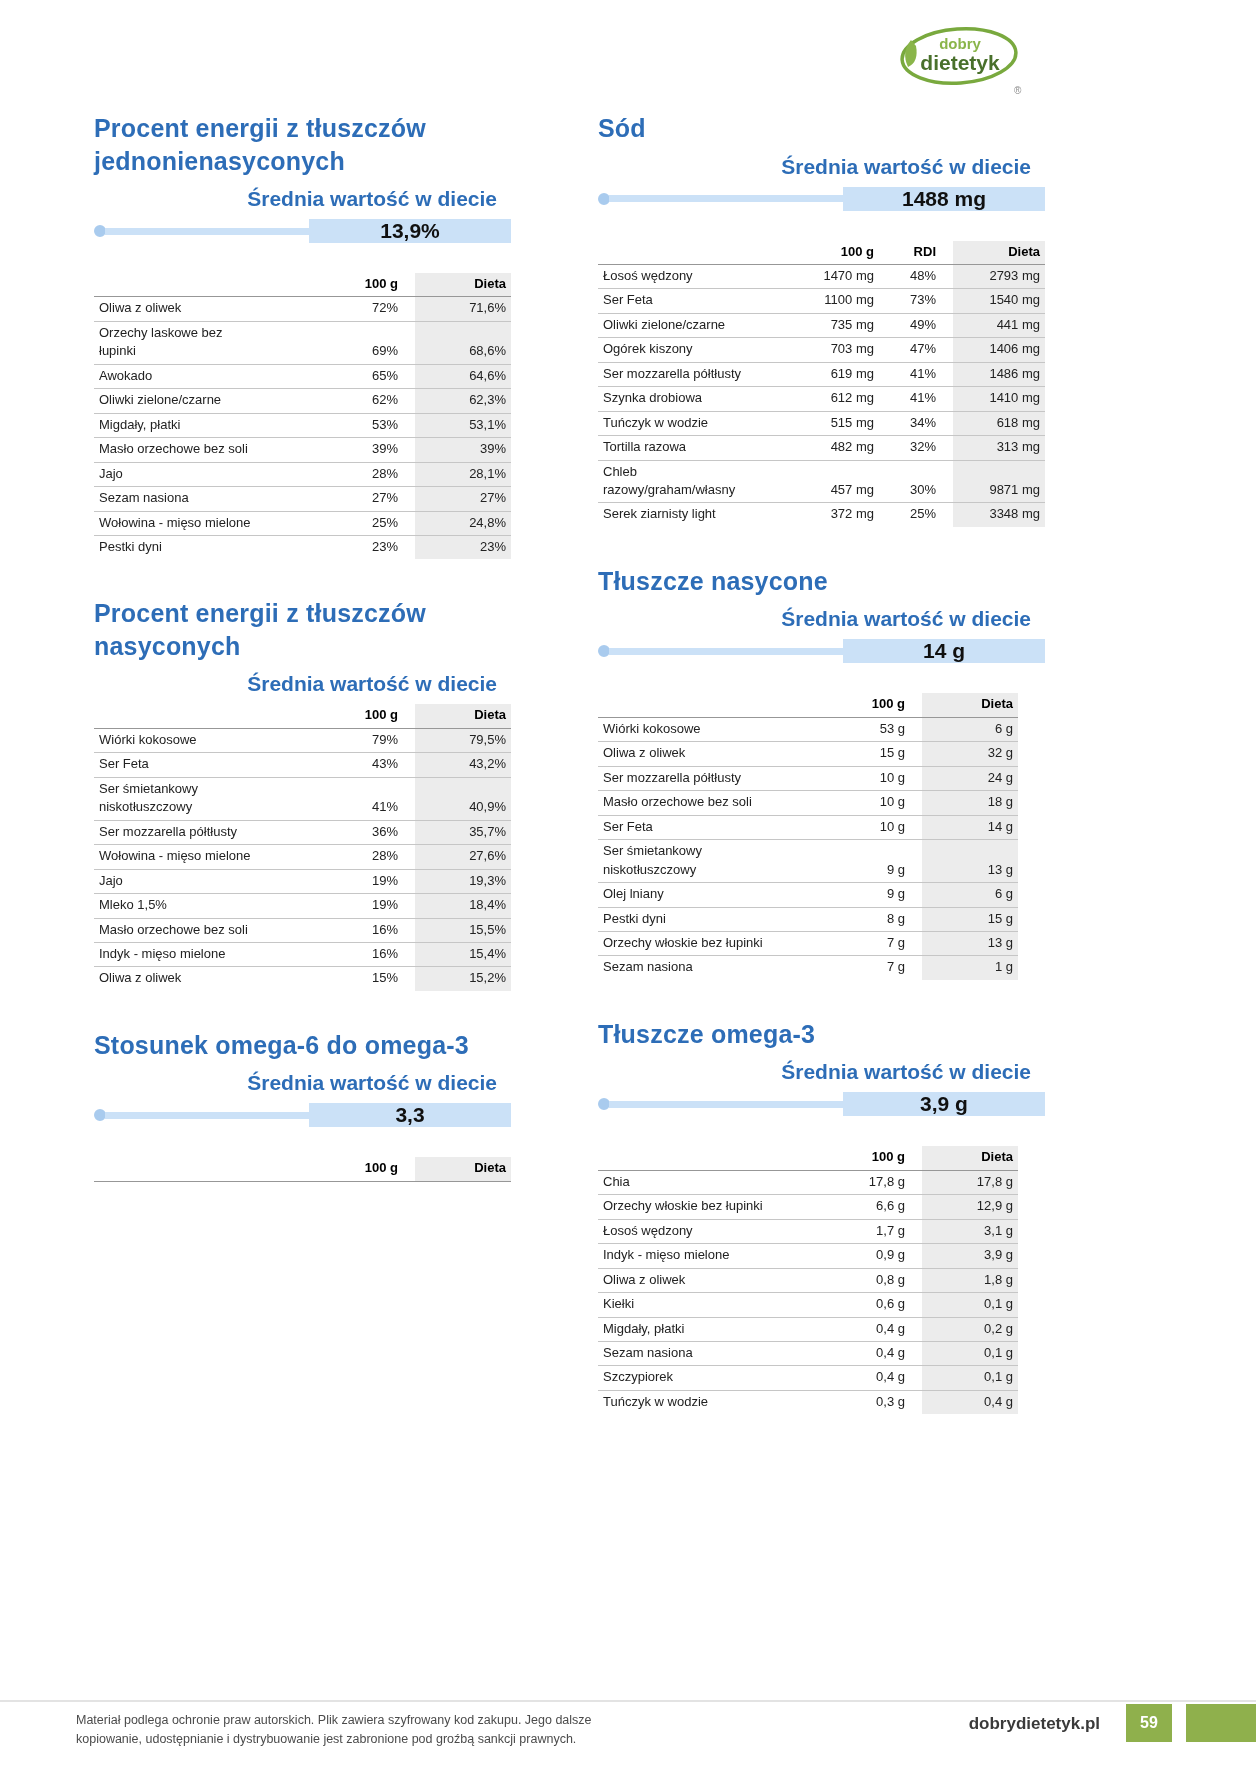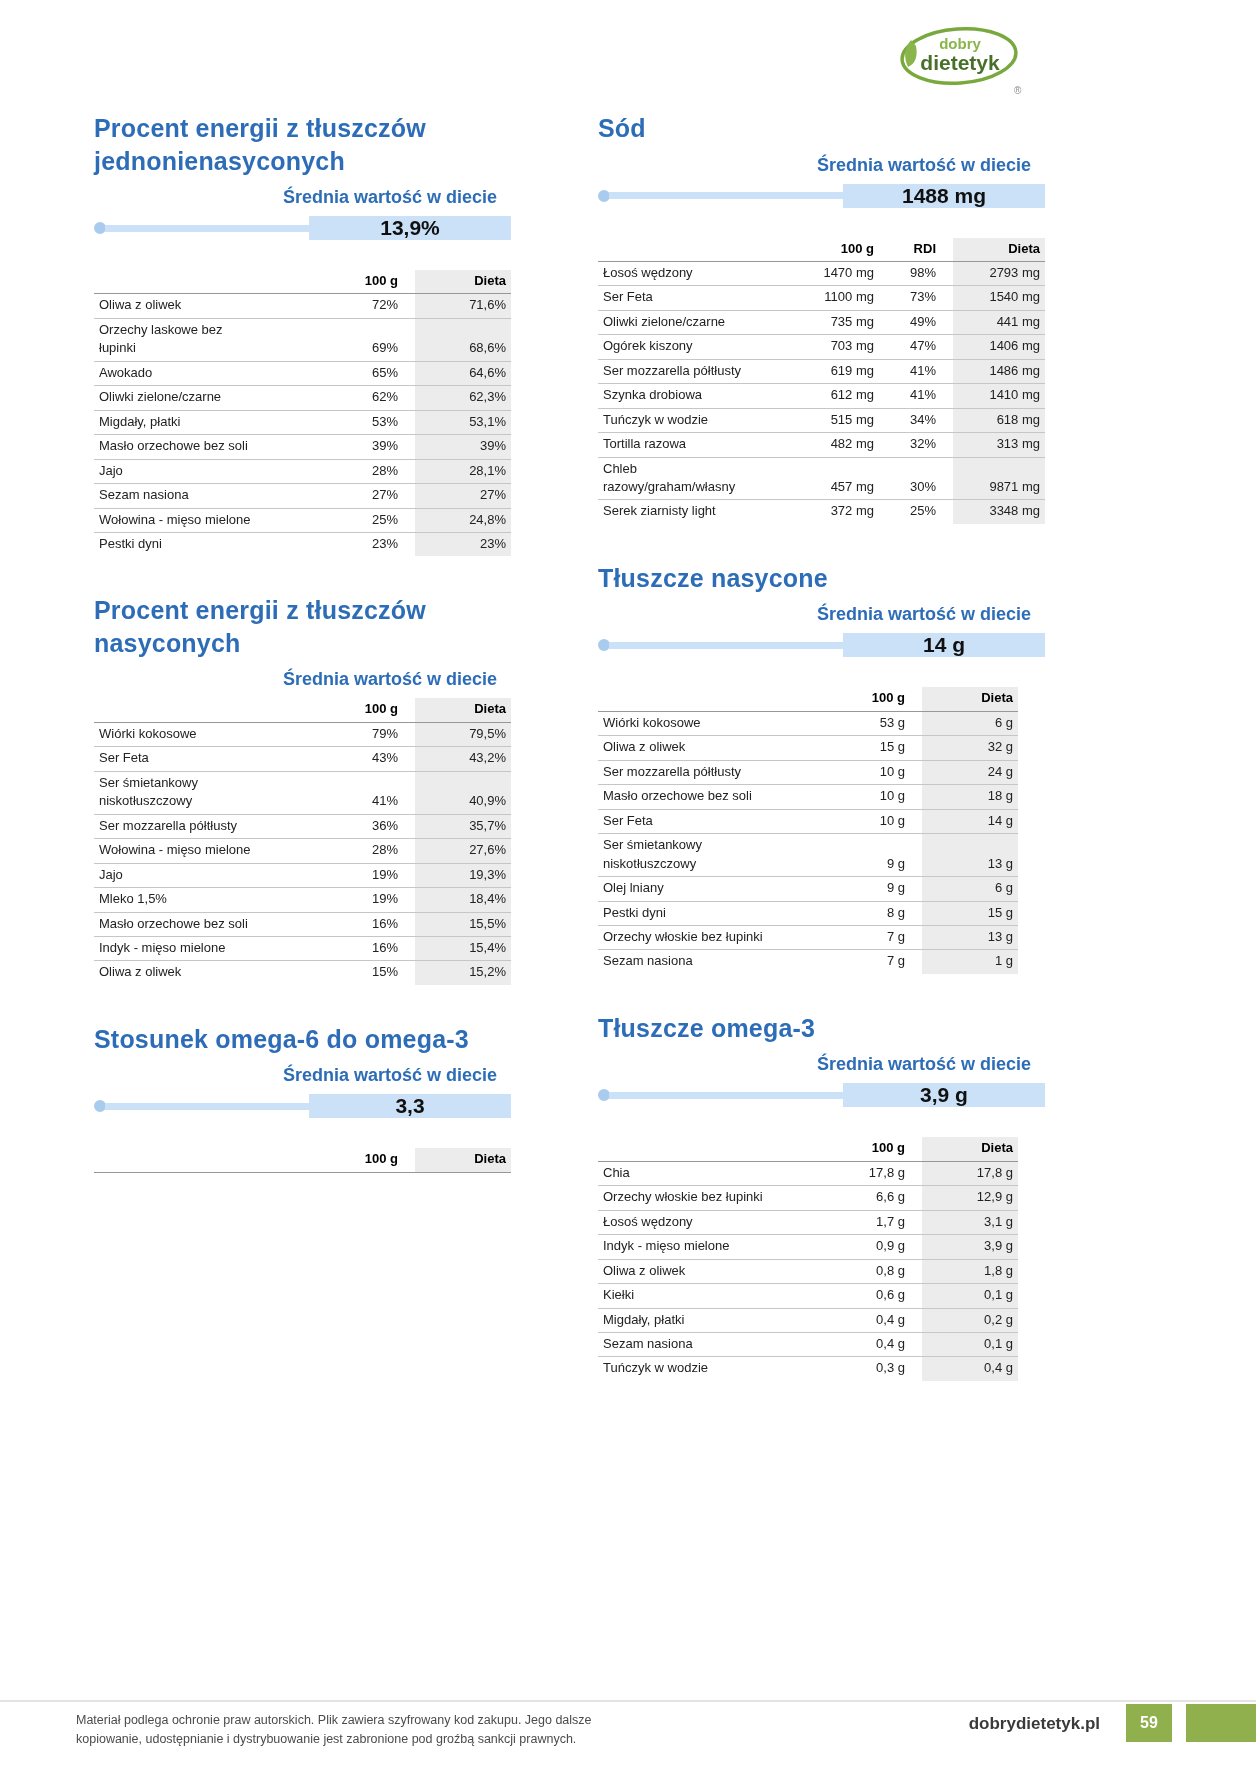--- a/index.html
+++ b/index.html
@@ -14,21 +14,21 @@
   .col-left  { width:417px; }
   .col-right { width:447px; margin-left:87px; }
 
   .section { margin-bottom:38px; }
   .sec-title {
     font-size:25px; font-weight:bold; color:#2d6db7; line-height:1.3;
     margin-bottom:10px; letter-spacing:.2px;
   }
   .avg-caption {
     text-align:right; padding-right:14px; color:#2d6db7; font-weight:bold;
-    font-size:18px; margin-bottom:8px;
+    font-size:21px; margin-bottom:8px;
   }
   .slider { display:flex; align-items:center; margin-bottom:30px; }
   .knob {
     flex:none; width:12px; height:12px; border:6px solid #a9cbee;
     border-radius:50%; background:#fff;
   }
   .track { flex:1; height:7px; background:#cbe1f7; margin-left:-1px; }
   .value-box {
     flex:none; width:202px; height:24px; background:#cbe1f7;
     display:flex; align-items:center; justify-content:center;
@@ -286,21 +286,21 @@
               <th class="num c-100g">100 g</th>
               <th class="num c-rdi">RDI</th>
               <th class="gutter"></th>
               <th class="num c-dieta">Dieta</th>
             </tr>
           </thead>
           <tbody>
             <tr>
               <td class="lbl">Łosoś wędzony</td>
               <td class="num c-100g">1470 mg</td>
-              <td class="num c-rdi">98%</td>
+              <td class="num c-rdi">48%</td>
               <td class="gutter"></td>
               <td class="num c-dieta">2793 mg</td>
             </tr>
             <tr>
               <td class="lbl">Ser Feta</td>
               <td class="num c-100g">1100 mg</td>
               <td class="num c-rdi">73%</td>
               <td class="gutter"></td>
               <td class="num c-dieta">1540 mg</td>
             </tr>
@@ -506,20 +506,26 @@
               <td class="gutter"></td>
               <td class="num c-dieta">0,2 g</td>
             </tr>
             <tr>
               <td class="lbl">Sezam nasiona</td>
               <td class="num c-100g">0,4 g</td>
               <td class="gutter"></td>
               <td class="num c-dieta">0,1 g</td>
             </tr>
             <tr>
+              <td class="lbl">Szczypiorek</td>
+              <td class="num c-100g">0,4 g</td>
+              <td class="gutter"></td>
+              <td class="num c-dieta">0,1 g</td>
+            </tr>
+            <tr>
               <td class="lbl">Tuńczyk w wodzie</td>
               <td class="num c-100g">0,3 g</td>
               <td class="gutter"></td>
               <td class="num c-dieta">0,4 g</td>
             </tr>
           </tbody>
         </table>
       </section>
     </div>
 </div>

